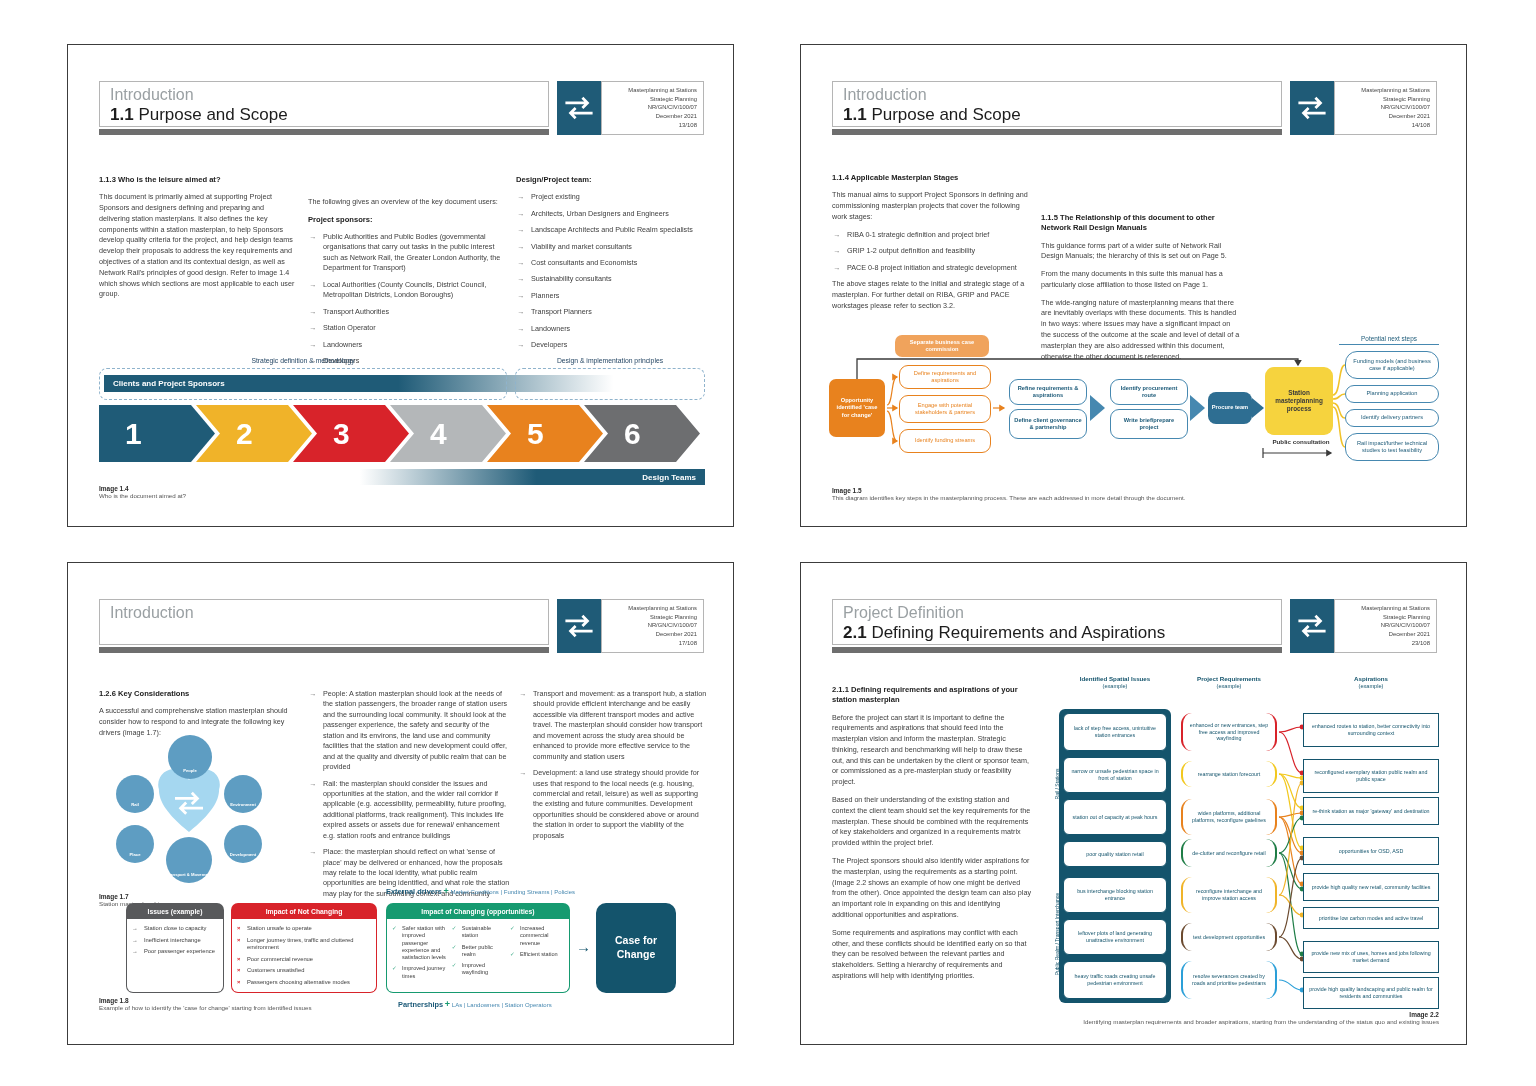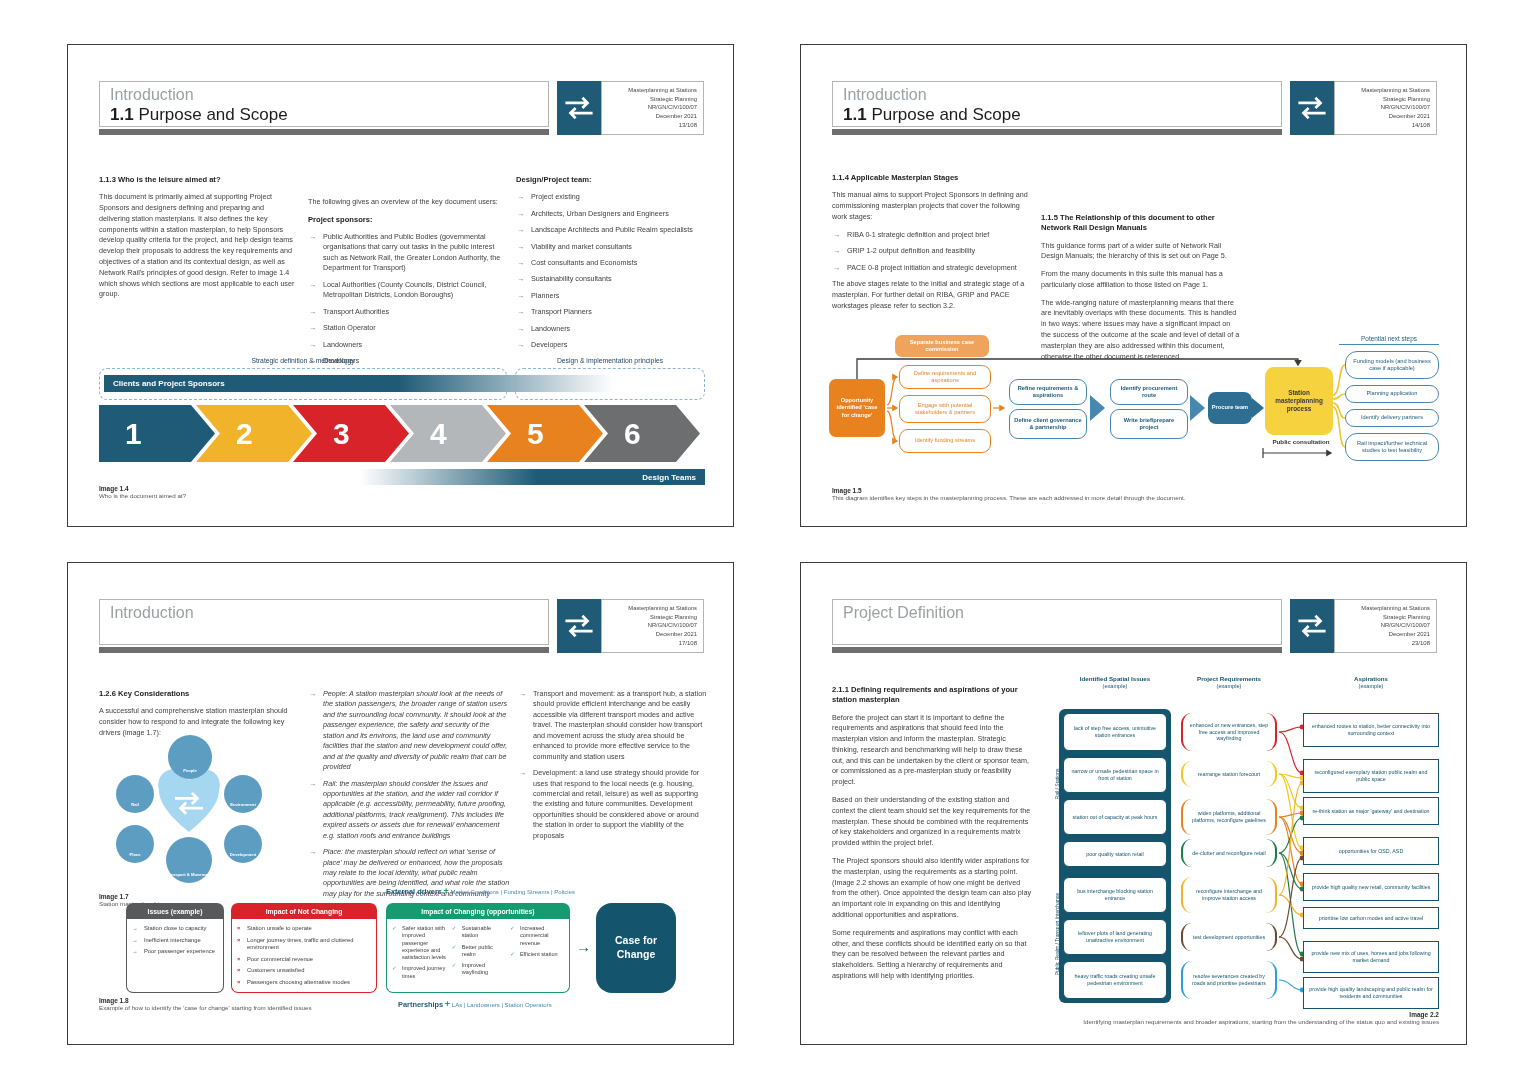--- a/index.html
+++ b/index.html
@@ -74,21 +74,21 @@
   .sli{position:relative; padding-left:12px; font-size:5.8px; color:#3d3d3d; line-height:1.3; margin-bottom:4px;}
   .sli::before{content:"\2192"; position:absolute; left:0; color:#555;}
   .xli{position:relative; padding-left:10px; font-size:5.8px; color:#3d3d3d; line-height:1.3; margin-bottom:4px;}
   .xli::before{content:"\00d7"; position:absolute; left:0; color:#d8232a; font-weight:bold;}
   .cli{position:relative; padding-left:10px; font-size:5.6px; color:#3d3d3d; line-height:1.3; margin-bottom:4px;}
   .cli::before{content:"\2713"; position:absolute; left:0; color:#169a70;}
   .drivers-line{position:absolute; font-size:6px; color:#4688b0;}
   .drivers-line b{font-size:7.4px; color:#1c5a78;}
   .drivers-line .plus{color:#169a70; font-weight:bold; font-size:9px;}
   .case{position:absolute; background:#14546c; color:#fff; font-weight:bold; font-size:10.5px; line-height:1.3;
-        border-radius:16px; display:flex; align-items:center; justify-content:center; text-align:center;}
+        border-radius:10px; display:flex; align-items:center; justify-content:center; text-align:center;}
   .big-arrow{position:absolute; font-size:15px; color:#14546c; font-weight:bold;}
 
   
   .d4{position:absolute; left:240px; top:112px; width:400px; height:370px;}
   .dt{position:absolute; top:0; font-size:6.2px; font-weight:bold; color:#14546c; text-align:center; line-height:1.3;}
   .dt i{font-weight:normal; font-style:normal; display:block; font-size:5.6px;}
   .strip{position:absolute; left:18px; top:34px; width:112px; height:294px; background:#14546c; border-radius:6px;}
   .iss{position:absolute; left:22px; width:104px; background:#fff; border:1.2px solid #14546c; border-radius:6px;
        font-size:5.3px; color:#14546c; display:flex; align-items:center; justify-content:center; text-align:center; padding:2px 4px; line-height:1.25;}
   .req{position:absolute; left:140px; width:96px; font-size:5.3px; color:#14546c; display:flex; align-items:center; justify-content:center;
@@ -298,21 +298,21 @@
       </div>
     <div class="circ" style="left:74px; top:102px; width:46px; height:46px;">
         <span>Transport &amp; Movement</span>
       </div>
   </div>
   <div class="col" style="left:31px; top:330px; width:196px;">
     <div class="cap-t">Image 1.7</div>
     <div class="cap-s">Station masterplan drivers</div>
   </div>
 
-  <div class="col" style="left:240px; top:126px; width:202px;font-style:italic;">
+  <div class="col" style="left:240px; top:126px; width:202px;">
     <div class="li">People: A station masterplan should look at the needs of the station passengers, the broader range of station users and the surrounding local community. It should look at the passenger experience, the safety and security of the station and its environs, the land use and community facilities that the station and new development could offer, and at the quality and diversity of public realm that can be provided</div>
     <div class="li">Rail: the masterplan should consider the issues and opportunities at the station, and the wider rail corridor if applicable (e.g. accessibility, permeability, future proofing, additional platforms, track realignment). This includes life expired assets or assets due for renewal/ enhancement e.g. station roofs and entrance buildings</div>
     <div class="li">Place: the masterplan should reflect on what 'sense of place' may be delivered or enhanced, how the proposals may relate to the local identity, what public realm opportunities are being identified, and what role the station may play for the surrounding context and community</div>
   </div>
   <div class="col" style="left:450px; top:126px; width:190px;">
     <div class="li">Transport and movement: as a transport hub, a station should provide efficient interchange and be easily accessible via different transport modes and active travel. The masterplan should consider how transport and movement across the study area should be enhanced to provide more effective service to the community and station users</div>
     <div class="li">Development: a land use strategy should provide for uses that respond to the local needs (e.g. housing, commercial and retail, leisure) as well as supporting the existing and future communities. Development opportunities should be considered above or around the station in order to support the viability of the proposals</div>
   </div>
 
   <div class="drivers-line" style="left:318px; top:323px; width:240px;">
@@ -365,20 +365,21 @@
   <div class="case" style="left:528px; top:340px; width:80px; height:90px;">Case for Change</div>
   <div class="col" style="left:31px; top:434px; width:300px;">
     <div class="cap-t">Image 1.8</div>
     <div class="cap-s">Example of how to identify the 'case for change' starting from identified issues</div>
   </div>
 </div>
 
 <div class="page" id="p4">
   <div class="hdr-box">
     <div class="hdr-section">Project Definition</div>
+    <div class="hdr-title"><span class="hdr-num">2.1</span> <span>Defining Requirements and Aspirations</span></div>
   </div>
   <div class="hdr-bar"></div>
   <div class="logo-box">
     <svg width="34" height="26" viewBox="0 0 40 30">
         <path d="M4 9 H30 M24 3 L30 9 L24 15 M10 21 H36 M16 15 L10 21 L16 27" stroke="#fff" stroke-width="3.2" fill="none"></path>
       </svg>
   </div>
   <div class="meta-box">
     <div>Masterplanning at Stations</div>
     <div>Strategic Planning</div>

